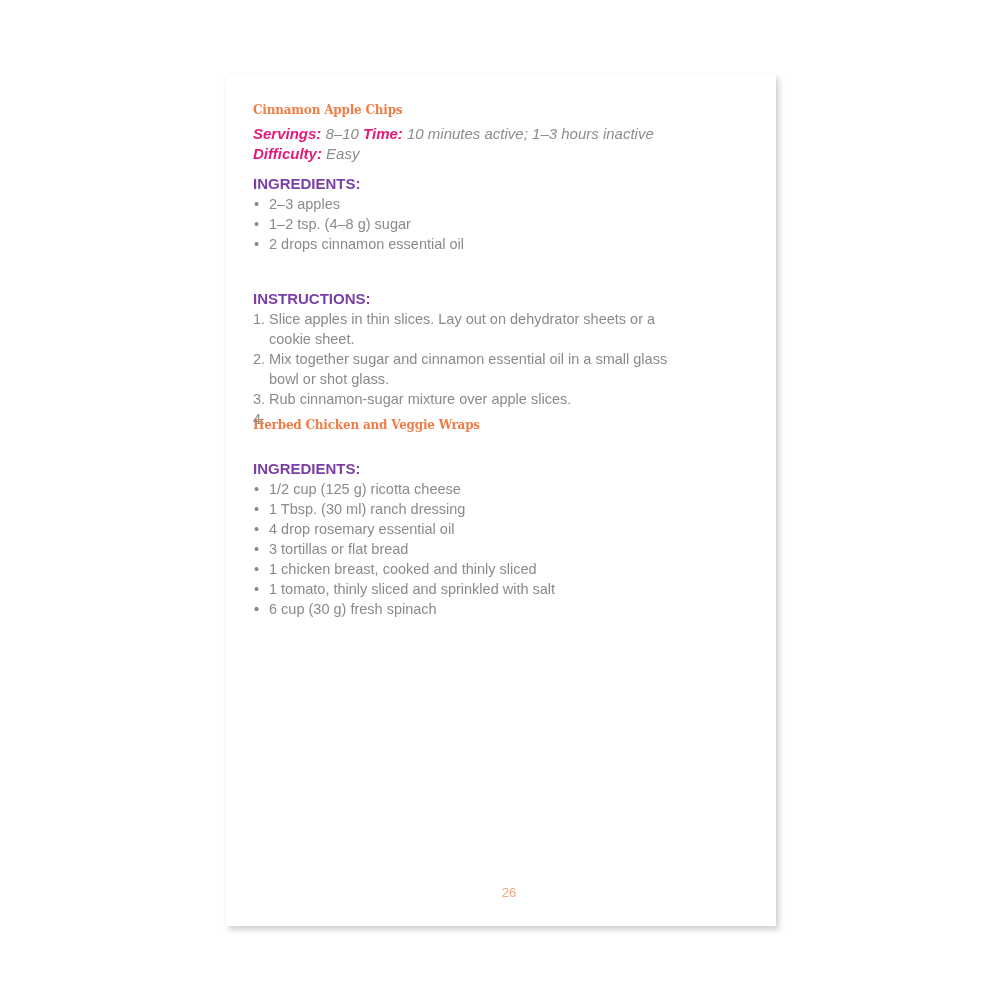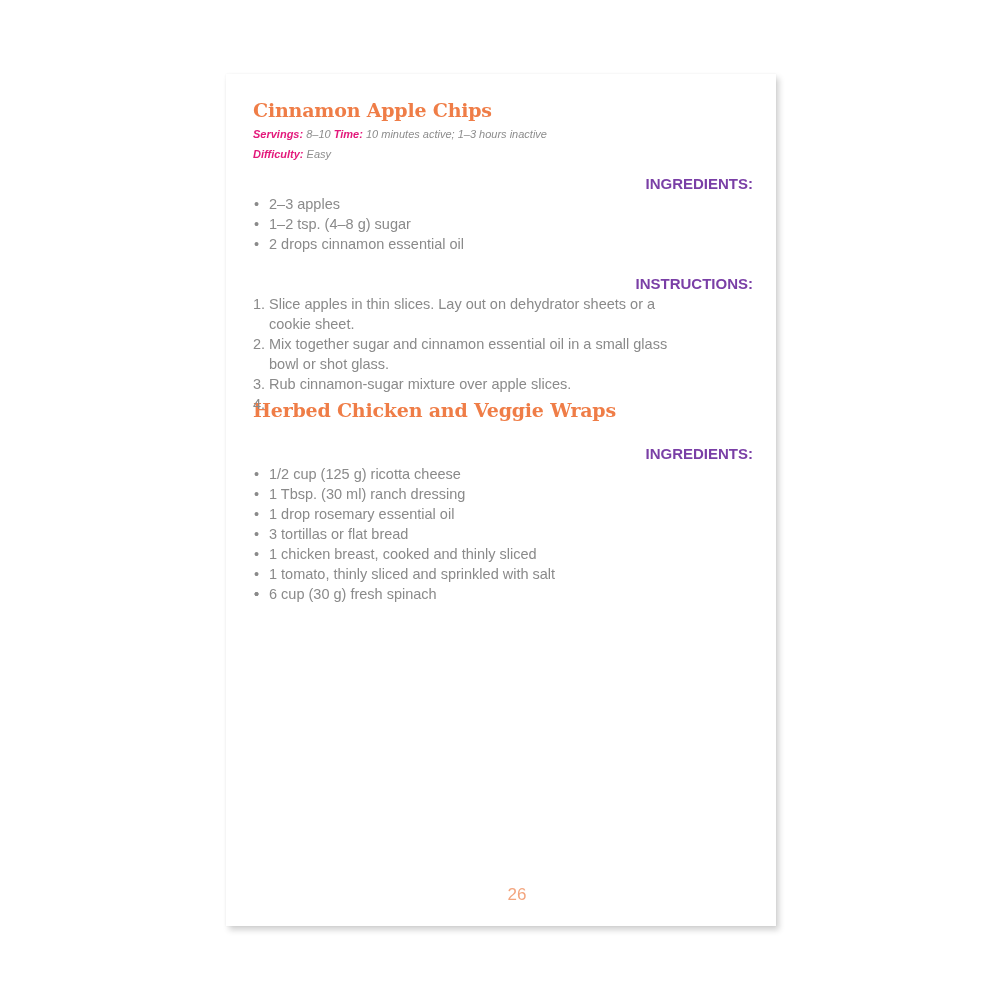--- a/index.html
+++ b/index.html
@@ -4,44 +4,44 @@
 <style>
   html, body { margin:0; padding:0; }
   body { width:1000px; height:1000px; background:#ffffff; position:relative; overflow:hidden; }
   .page {
     position:absolute; left:226px; top:74px; width:550px; height:852px;
     background:#ffffff;
     box-shadow: 3px 4px 6px rgba(0,0,0,0.18), 0 0 2px rgba(0,0,0,0.06);
   }
   .content { position:absolute; left:27px; top:22px; width:500px; }
   .recipe-title {
-    font-family:"DejaVu Serif", serif; font-weight:bold; font-size:19px;
+    font-family:"DejaVu Serif", serif; font-weight:bold; font-size:12px;
     color:#ef7d47; margin:0; line-height:28px; letter-spacing:-0.2px;
   }
   .meta {
-    font-family:"Liberation Sans", sans-serif; font-style:italic; font-size:11px;
+    font-family:"Liberation Sans", sans-serif; font-style:italic; font-size:15px;
     color:#8c8c8c; line-height:20px; margin:0;
   }
   .meta .lbl { color:#e3197b; font-weight:bold; }
   .section-head {
     font-family:"Liberation Sans", sans-serif; font-weight:bold; font-size:15px;
-    color:#7a3fa6; margin:0; line-height:20px;text-align:right;
+    color:#7a3fa6; margin:0; line-height:20px;
   }
   ul.ing, ol.ins { margin:0; padding:0; list-style:none; }
   ul.ing li, ol.ins li {
     font-family:"Liberation Sans", sans-serif; font-size:14.5px; color:#8a8a8a;
     line-height:20px; position:relative;
   }
   ul.ing li { padding-left:16px; }
   ul.ing li .bullet { position:absolute; left:1px; top:0; color:#8a8a8a; }
   ol.ins li { padding-left:16px; }
   ol.ins li .num { position:absolute; left:0; top:0; }
   .page-num {
-    position:absolute; left:16px; width:550px; top:811px; text-align:center;
-    font-family:"Liberation Sans", sans-serif; font-size:17px; color:#f3a57e;
+    position:absolute; left:8px; width:550px; top:811px; text-align:center;
+    font-family:"Liberation Sans", sans-serif; font-size:13px; color:#f3a57e;
   }
 </style>
 </head>
 <body>
 
 <div class="page">
   <div class="content">
 
     <section>
       <h2 class="recipe-title">Cinnamon Apple Chips</h2>
@@ -54,37 +54,37 @@
         <span>Easy</span>
       </p>
 
       <h3 class="section-head" style="margin-top:10px;">INGREDIENTS:</h3>
       <ul class="ing">
         <li><span class="bullet">•</span><span>2–3 apples</span></li>
         <li><span class="bullet">•</span><span>1–2 tsp. (4–8 g) sugar</span></li>
         <li><span class="bullet">•</span><span>2 drops cinnamon essential oil</span></li>
       </ul>
 
-      <h3 class="section-head" style="margin-top:20px;">INSTRUCTIONS:</h3>
+      <h3 class="section-head" style="margin-top:35px;">INSTRUCTIONS:</h3>
       <ol class="ins" style="width:445px;">
         <li><span class="num">1.</span><span>Slice apples in thin slices. Lay out on dehydrator sheets or a cookie sheet.</span></li>
         <li><span class="num">2.</span><span>Mix together sugar and cinnamon essential oil in a small glass bowl or shot glass.</span></li>
         <li><span class="num">3.</span><span>Rub cinnamon-sugar mixture over apple slices.</span></li>
         <li><span class="num">4.</span></li>
       </ol>
     </section>
 
     <section style="margin-top:2px;">
       <h2 class="recipe-title">Herbed Chicken and Veggie Wraps</h2>
 
       <h3 class="section-head" style="margin-top:20px;">INGREDIENTS:</h3>
       <ul class="ing">
         <li><span class="bullet">•</span><span>1/2 cup (125 g) ricotta cheese</span></li>
         <li><span class="bullet">•</span><span>1 Tbsp. (30 ml) ranch dressing</span></li>
-        <li><span class="bullet">•</span><span>1 drop rosemary essential oil</span></li>
+        <li><span class="bullet">•</span><span>4 drop rosemary essential oil</span></li>
         <li><span class="bullet">•</span><span>3 tortillas or flat bread</span></li>
         <li><span class="bullet">•</span><span>1 chicken breast, cooked and thinly sliced</span></li>
         <li><span class="bullet">•</span><span>1 tomato, thinly sliced and sprinkled with salt</span></li>
         <li><span class="bullet">•</span></li>
         <li><span class="bullet">•</span><span>6 cup (30 g) fresh spinach</span></li>
       </ul>
     </section>
   </div>
 
   <div class="page-num">26</div>

